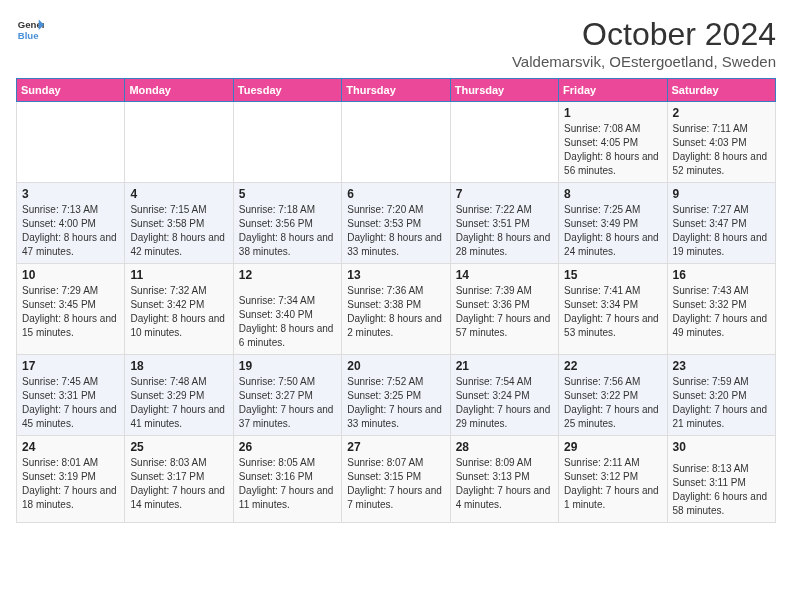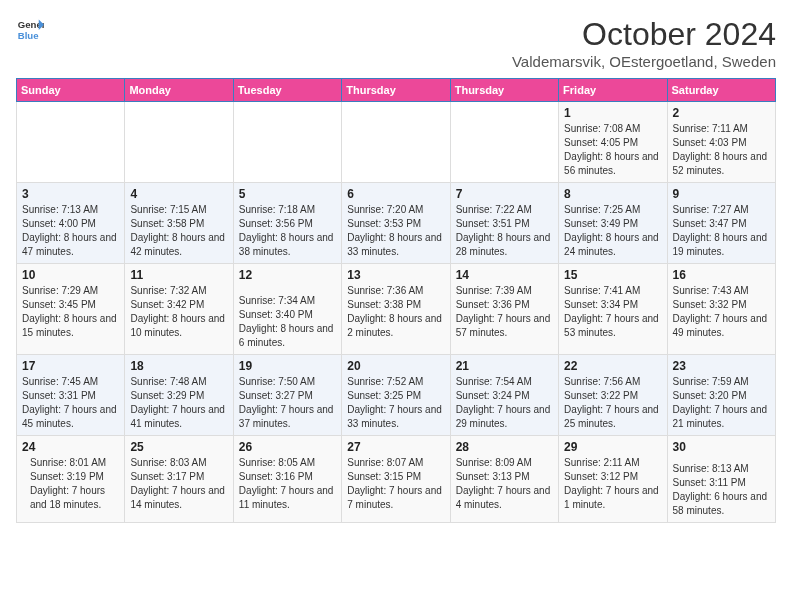--- a/index.html
+++ b/index.html
@@ -243,21 +243,21 @@
         <td>
           <span class="day-number">23</span>
           <div class="day-info" style="white-space: pre-line;">Sunrise: 7:59 AM
 Sunset: 3:20 PM
 Daylight: 7 hours and 21 minutes.</div>
         </td>
       </tr>
       <tr>
         <td>
           <span class="day-number">24</span>
-          <div class="day-info" style="white-space: pre-line; margin-left: 8px;">Sunrise: 8:01 AM
+          <div class="day-info" style="white-space: pre-line;">Sunrise: 8:01 AM
 Sunset: 3:19 PM
 Daylight: 7 hours and 18 minutes.</div>
         </td>
         <td>
           <span class="day-number">25</span>
           <div class="day-info" style="white-space: pre-line;">Sunrise: 8:03 AM
 Sunset: 3:17 PM
 Daylight: 7 hours and 14 minutes.</div>
         </td>
         <td>

